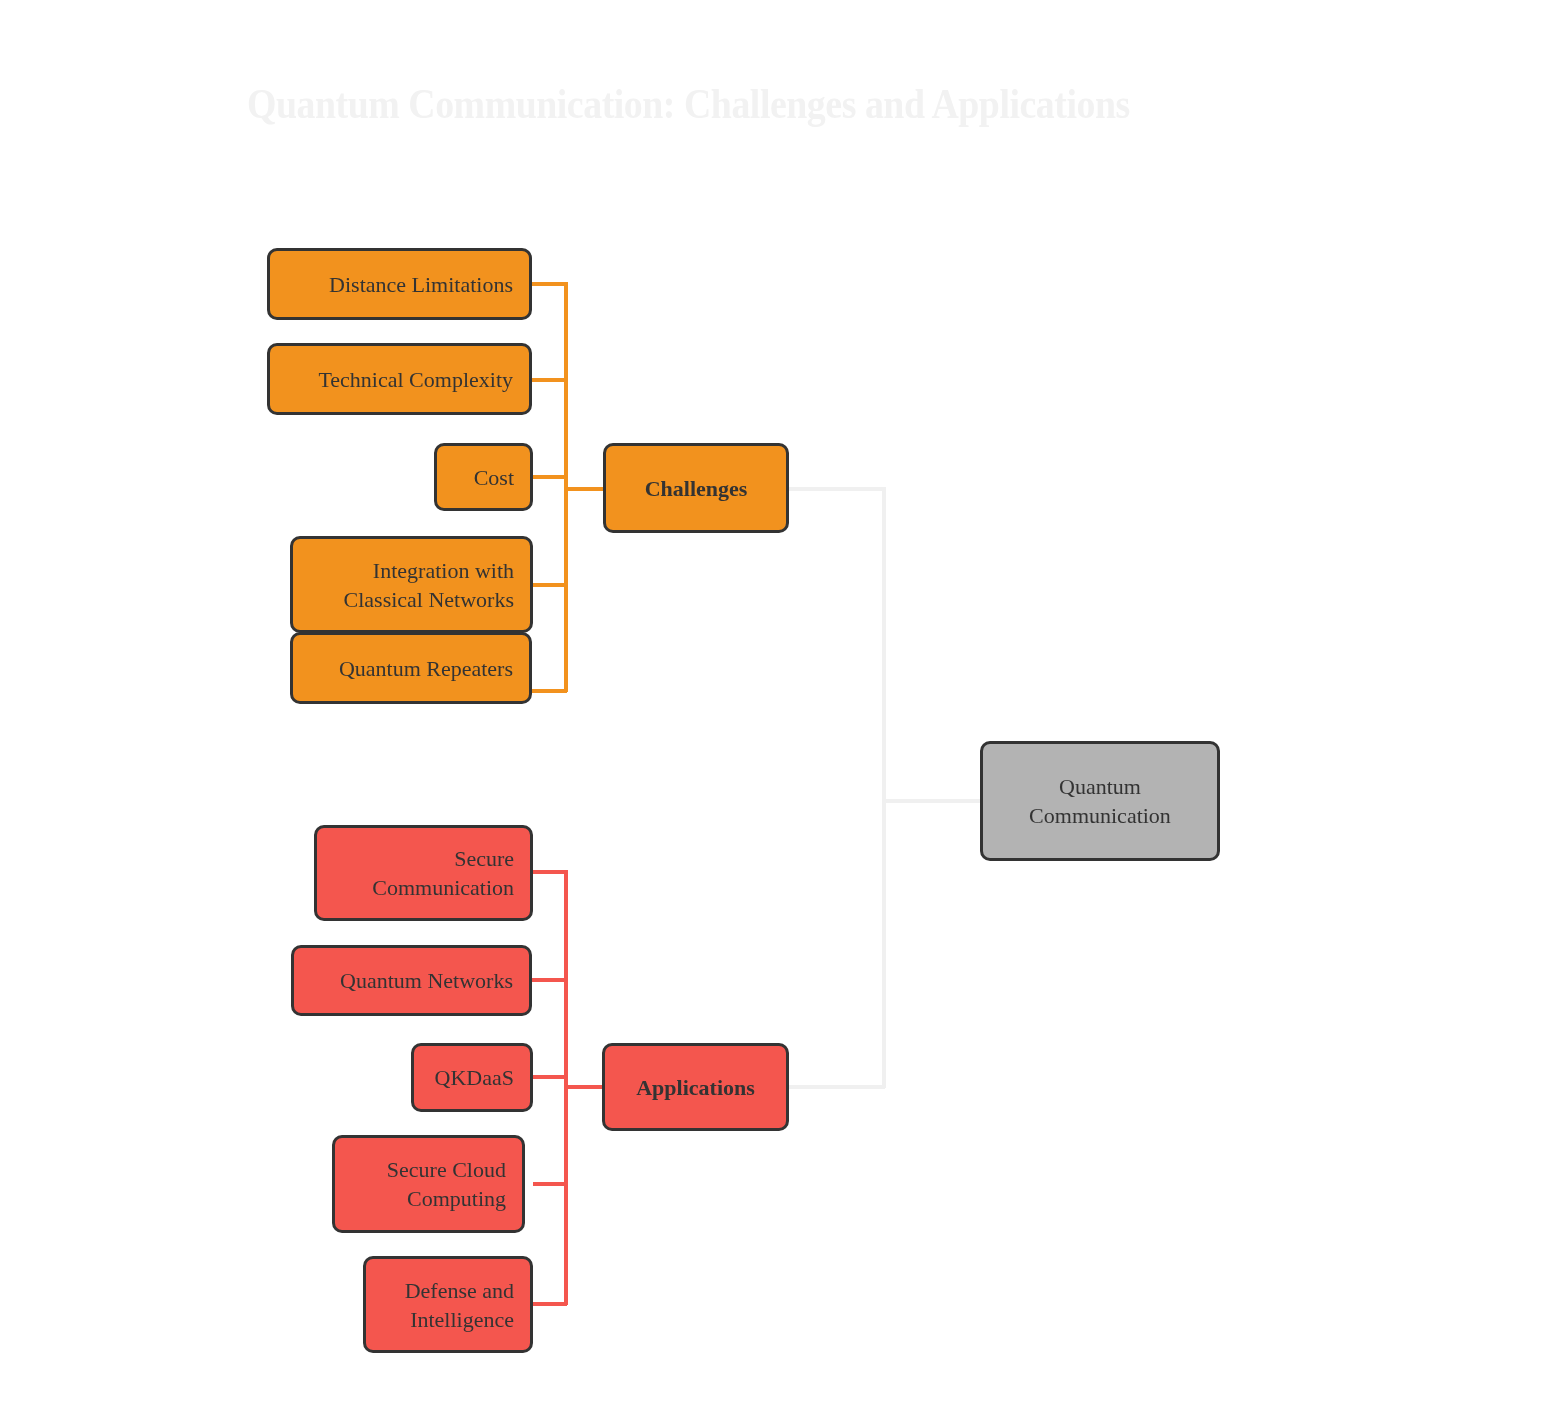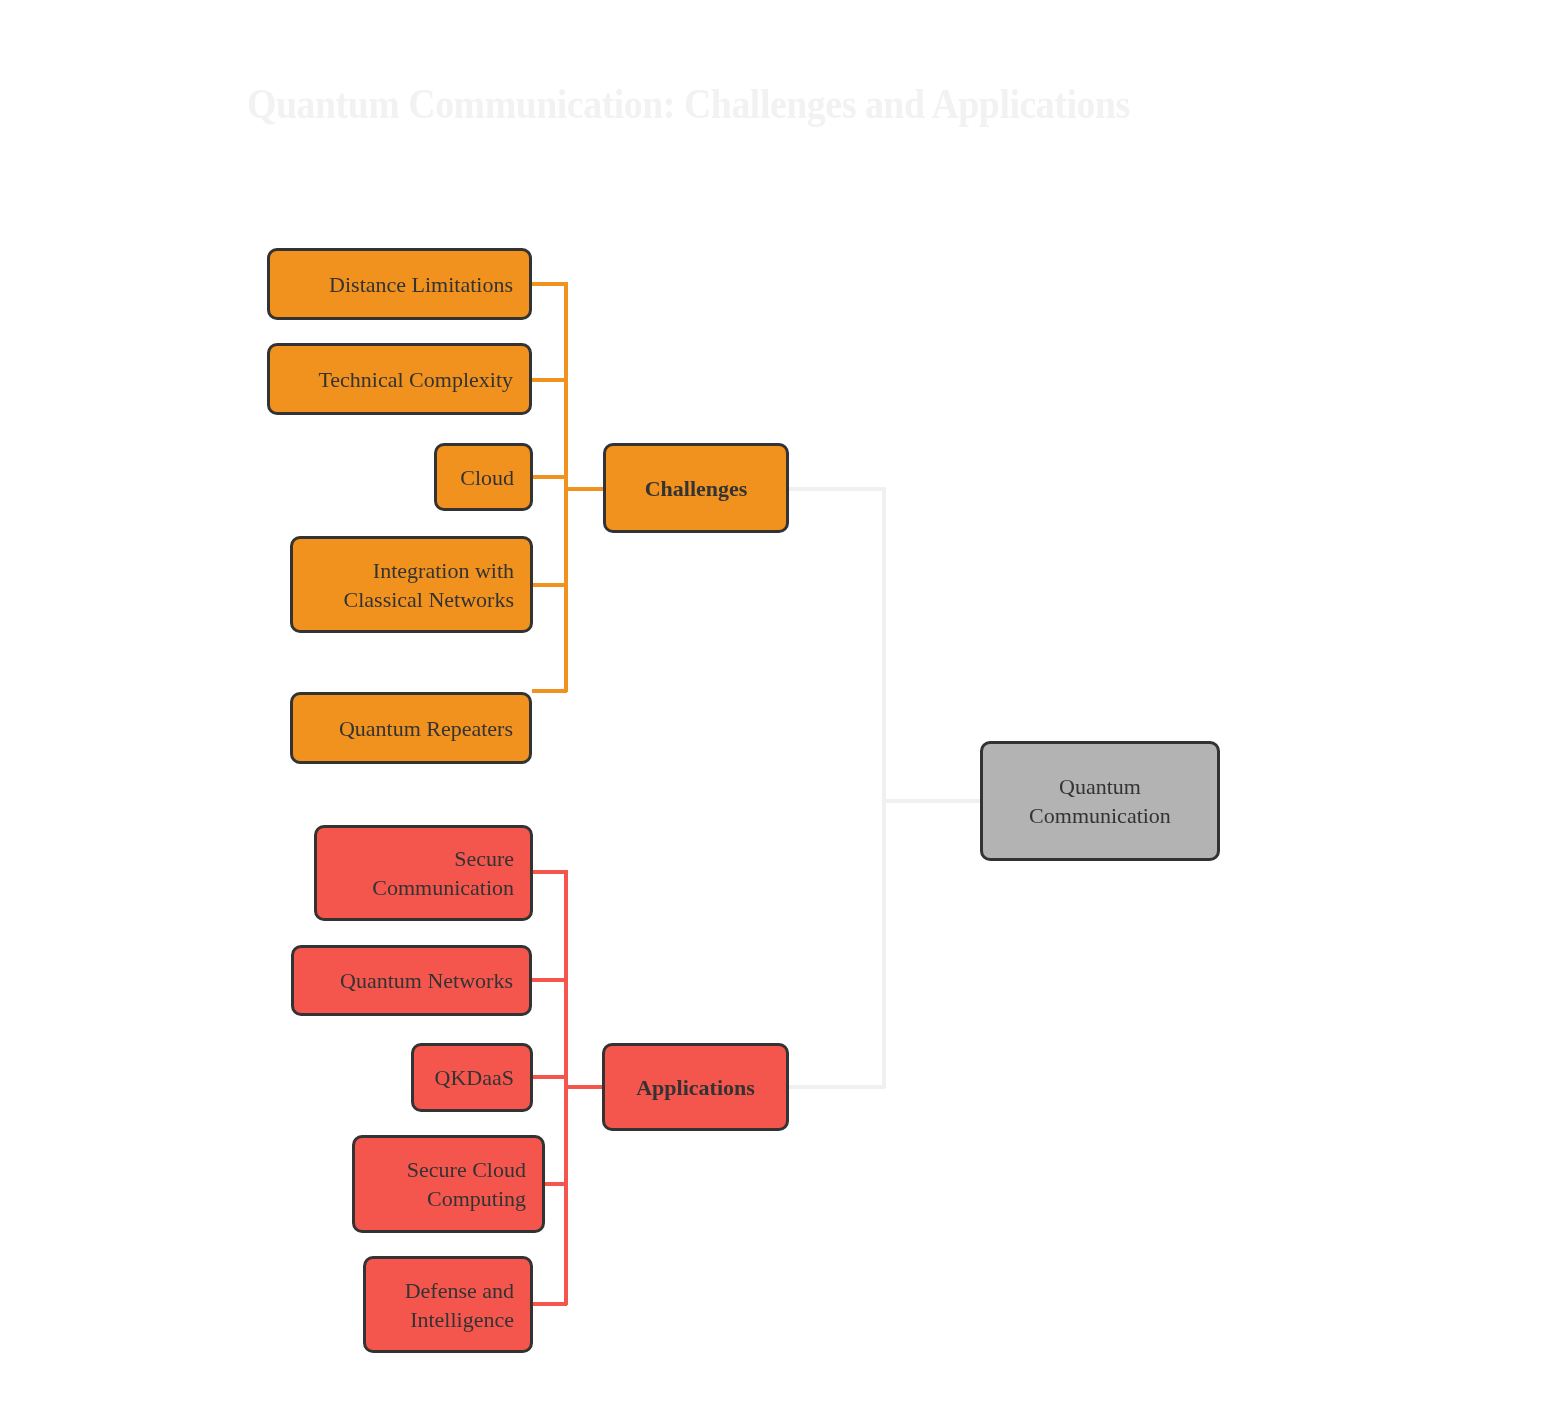--- a/index.html
+++ b/index.html
@@ -86,42 +86,42 @@
   <div class="edge v c-gray" style="left:882px; top:487px; height:601px;"></div>
   <div class="edge h c-gray" style="left:882px; top:799px; width:99px;"></div>
 
   <div class="node orange" style="left:267px; top:248px; width:265px; height:72px;">
     <span>Distance Limitations</span>
   </div>
   <div class="node orange" style="left:267px; top:343px; width:265px; height:72px;">
     <span>Technical Complexity</span>
   </div>
   <div class="node orange" style="left:434px; top:443px; width:99px; height:68px;">
-    <span>Cloud</span>
+    <span>Cost</span>
   </div>
   <div class="node orange" style="left:290px; top:536px; width:243px; height:97px;">
     <span>Integration with Classical Networks</span>
   </div>
-  <div class="node orange" style="left:290px; top:692px; width:242px; height:72px;">
+  <div class="node orange" style="left:290px; top:632px; width:242px; height:72px;">
     <span>Quantum Repeaters</span>
   </div>
   <div class="node orange head" style="left:603px; top:443px; width:186px; height:90px;">
     <span>Challenges</span>
   </div>
 
   <div class="node red" style="left:291px; top:945px; width:241px; height:71px;">
     <span>Quantum Networks</span>
   </div>
   <div class="node red" style="left:314px; top:825px; width:219px; height:96px;">
     <span>Secure Communication</span>
   </div>
   <div class="node red" style="left:411px; top:1043px; width:122px; height:69px;">
     <span>QKDaaS</span>
   </div>
-  <div class="node red" style="left:352px; top:1135px; width:193px; height:98px;">
+  <div class="node red" style="left:332px; top:1135px; width:193px; height:98px;">
     <span>Secure Cloud Computing</span>
   </div>
   <div class="node red" style="left:363px; top:1256px; width:170px; height:97px;">
     <span>Defense and Intelligence</span>
   </div>
   <div class="node red head" style="left:602px; top:1043px; width:187px; height:88px;">
     <span>Applications</span>
   </div>
 
   <div class="node root" style="left:980px; top:741px; width:240px; height:120px;">

